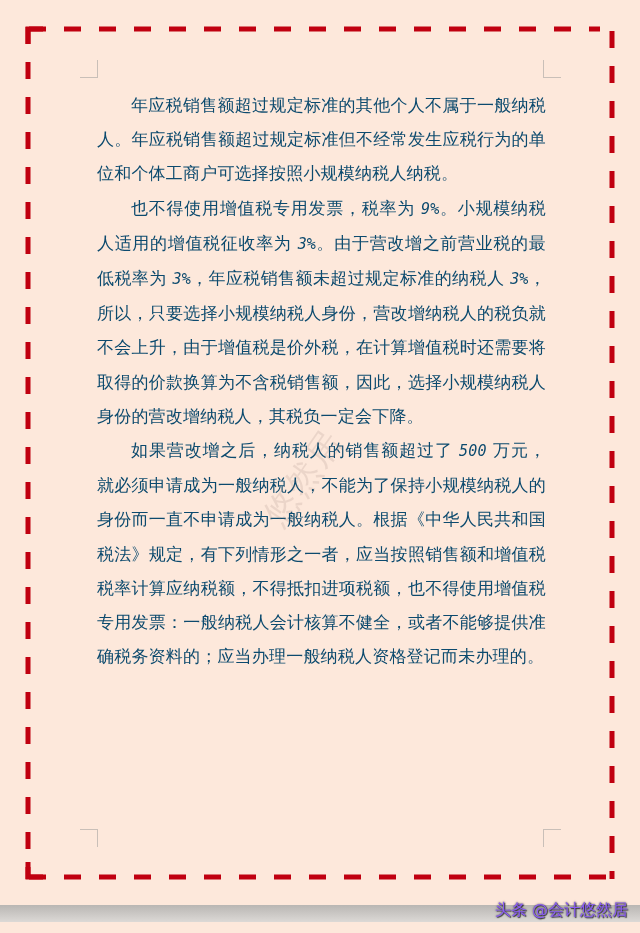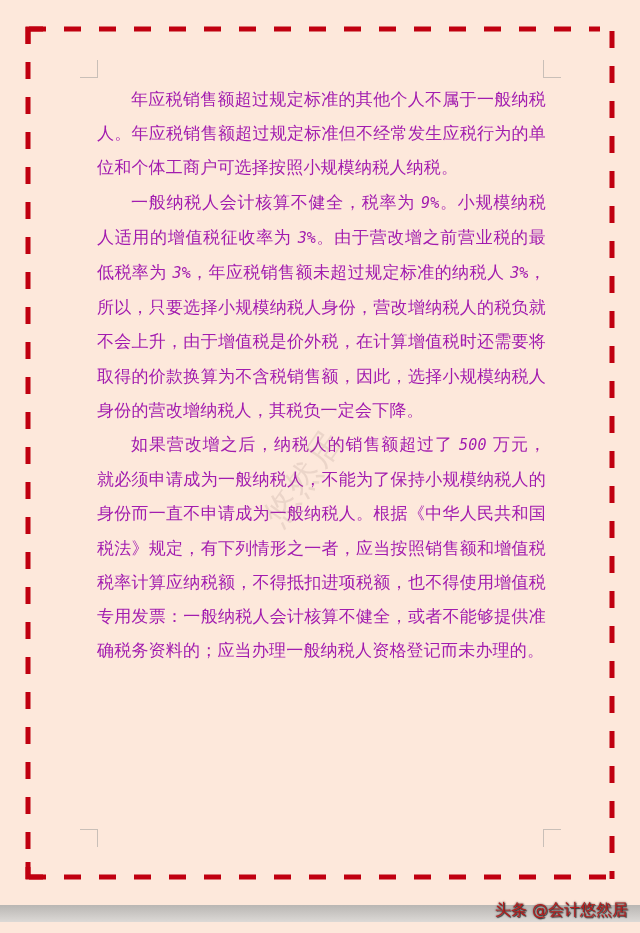--- a/index.html
+++ b/index.html
@@ -9,38 +9,38 @@
     font-family: "DejaVu Serif", "Liberation Serif", serif;
   }
   .page { position: absolute; left: 0; top: 0; width: 640px; height: 905px; background: #fde8db; }
   .border { position: absolute; left: 0; top: 0; }
   .crop { position: absolute; width: 17px; height: 17px; border-color: #c9bfb8; border-style: solid; border-width: 0; }
   .crop.tl { left: 80px; top: 60px; border-right-width: 1px; border-bottom-width: 1px; }
   .crop.tr { left: 543px; top: 60px; border-left-width: 1px; border-bottom-width: 1px; }
   .crop.bl { left: 80px; top: 829px; border-right-width: 1px; border-top-width: 1px; }
   .crop.br { left: 543px; top: 829px; border-left-width: 1px; border-top-width: 1px; }
   .content {
-    position: absolute; left: 97px; top: 82px; width: 449px;
-    color: #a21caf; font-size: 17px; line-height: 34.2px;
+    position: absolute; left: 97px; top: 88px; width: 449px;
+    color: #0c4a6e; font-size: 17px; line-height: 34.2px;
     text-align: justify; letter-spacing: 0.2px;
   }
   .content p { margin: 0; text-indent: 2em; }
   .num { font-family: "DejaVu Sans Mono", "Liberation Mono", monospace; font-style: italic; font-size: 15px; }
   .wm-center {
     position: absolute; left: 250px; top: 455px; transform: rotate(-55deg);
     font-size: 34px; color: rgba(140, 120, 110, 0.16); font-family: "DejaVu Sans", sans-serif;
     letter-spacing: 2px; pointer-events: none;
   }
   .bar {
     position: absolute; left: 0; top: 905px; width: 640px; height: 17px;
     background: linear-gradient(#b9b6b3, #dcd9d6);
   }
   .bottom-strip { position: absolute; left: 0; top: 922px; width: 640px; height: 11px; background: #fde8db; }
   .credit {
-    position: absolute; right: 12px; top: 900px; font-size: 16px; color: #b91c1c;
+    position: absolute; right: 12px; top: 900px; font-size: 16px; color: #8b5cf6;
     font-family: "DejaVu Sans", "Liberation Sans", sans-serif;
     text-shadow: 0 0 2px #333, 1px 1px 1px #333;
   }
 </style>
 </head>
 <body>
 
 <div class="page">
   <svg class="border" width="640" height="905" viewBox="0 0 640 905">
 
@@ -56,21 +56,21 @@
     <path d="M28 862 L28 877 L43 877" fill="none" stroke="#c00010" stroke-width="5"></path>
   </svg>
 
   <div class="crop tl"></div>
   <div class="crop tr"></div>
   <div class="crop bl"></div>
   <div class="crop br"></div>
 
   <div class="content" id="content">
       <p><span>年应税销售额超过规定标准的其他个人不属于一般纳税人。年应税销售额超过规定标准但不经常发生应税行为的单位和个体工商户可选择按照小规模纳税人纳税。</span></p>
-      <p><span>一般纳税人会计核算不健全，税率为 </span><span class="num">9%</span><span>。小规模纳税人适用的增值税征收率为 </span><span class="num">3%</span><span>。由于营改增之前营业税的最低税率为 </span><span class="num">3%</span><span>，年应税销售额未超过规定标准的纳税人 </span><span class="num">3%</span><span>，所以，只要选择小规模纳税人身份，营改增纳税人的税负就不会上升，由于增值税是价外税，在计算增值税时还需要将取得的价款换算为不含税销售额，因此，选择小规模纳税人身份的营改增纳税人，其税负一定会下降。</span></p>
+      <p><span>也不得使用增值税专用发票，税率为 </span><span class="num">9%</span><span>。小规模纳税人适用的增值税征收率为 </span><span class="num">3%</span><span>。由于营改增之前营业税的最低税率为 </span><span class="num">3%</span><span>，年应税销售额未超过规定标准的纳税人 </span><span class="num">3%</span><span>，所以，只要选择小规模纳税人身份，营改增纳税人的税负就不会上升，由于增值税是价外税，在计算增值税时还需要将取得的价款换算为不含税销售额，因此，选择小规模纳税人身份的营改增纳税人，其税负一定会下降。</span></p>
       <p><span>如果营改增之后，纳税人的销售额超过了 </span><span class="num">500</span><span> 万元，就必须申请成为一般纳税人，不能为了保持小规模纳税人的身份而一直不申请成为一般纳税人。根据《中华人民共和国税法》规定，有下列情形之一者，应当按照销售额和增值税税率计算应纳税额，不得抵扣进项税额，也不得使用增值税专用发票：一般纳税人会计核算不健全，或者不能够提供准确税务资料的；应当办理一般纳税人资格登记而未办理的。</span></p>
     </div>
 
   <div class="wm-center">悠然居</div>
 </div>
 
 <div class="bar"></div>
 <div class="bottom-strip"></div>
 <div class="credit">头条 @会计悠然居</div>
 

